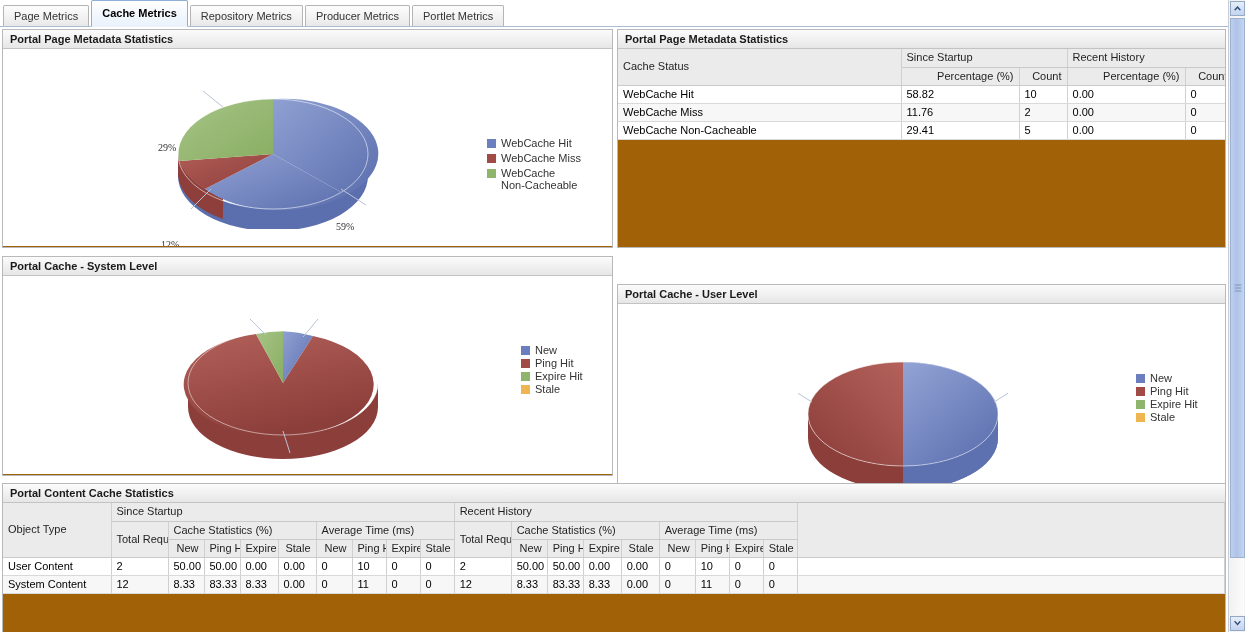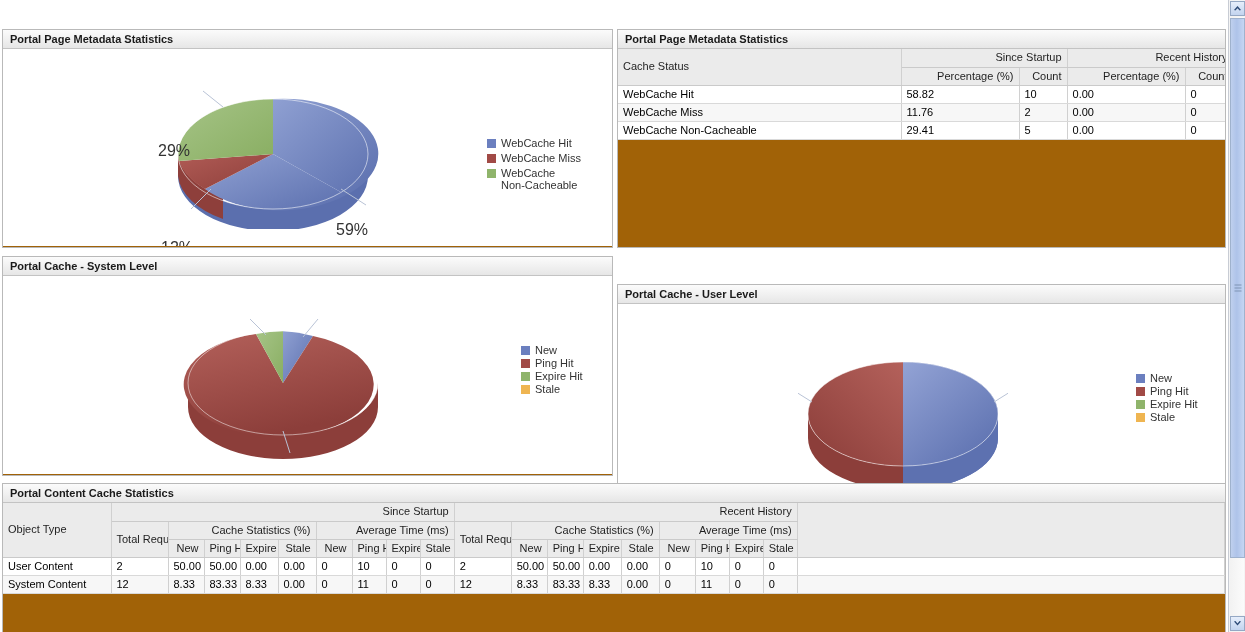--- a/index.html
+++ b/index.html
@@ -92,39 +92,39 @@
     white-space: nowrap;
     box-sizing: border-box;
     height: 18px;
   }
   table.grid th {
     background: #ebebeb;
     color: #1f1f1f;
     border-bottom: 1px solid #cacaca;
     vertical-align: middle;
   }
-  table.grid th.ctr { text-align: right; }
+  table.grid th.ctr { text-align: left; }
   table.grid th.rt  { text-align: right; }
   table.grid th.lt  { text-align: left; }
   table.grid td.num { text-align: left; margin-left: 34px; }
   table.grid td.txt { text-align: left; }
   table.grid tbody tr.alt td { background: #f7f7f7; }
   table.grid tbody tr td { background: #ffffff; }
   table.grid tbody tr.alt td { background: #f7f7f7; }
   .thwrap { line-height: 12px; display: block; }
 
   
   .chart-area { position: relative; width: 100%; height: 100%; background: #ffffff; }
   .pie-svg { position: absolute; }
   .legend { position: absolute; }
   .legend-row { display: flex; align-items: flex-start; margin-bottom: 3px; }
   .legend-row.tight { margin-bottom: 1px; }
   .sw { width: 9px; height: 9px; margin-right: 5px; margin-top: 2px; flex: 0 0 auto; }
   .legend-label { font-size: 11px; color: #333333; line-height: 12px; }
-  .pct-label { position: absolute; font-size: 16px; color: #333333; white-space: nowrap; }
+  .pct-label { position: absolute; font-size: 10px; color: #333333; white-space: nowrap; font-family: Liberation Serif, serif; }
 
   
   .vscroll {
     position: absolute; right: 0; top: 0; width: 17px; height: 632px;
     box-sizing: border-box;
     background: #f4f4f4;
     border-left: 1px solid #c8ccd4;
   }
   .vsb-btn {
     position: absolute; left: 1px; width: 15px; height: 15px;
@@ -150,20 +150,27 @@
     transform: translate(-50%, -50%);
     width: 7px; height: 7px;
   }
   .vsb-grip i { display: block; height: 1px; background: #7f93b4; margin-bottom: 2px; }
 </style>
 </head>
 <body>
 
 <div id="root">
 
+  <div class="tabstrip">
+    <div class="tab"><span>Page Metrics</span></div>
+    <div class="tab active"><span>Cache Metrics</span></div>
+    <div class="tab"><span>Repository Metrics</span></div>
+    <div class="tab"><span>Producer Metrics</span></div>
+    <div class="tab"><span>Portlet Metrics</span></div>
+  </div>
 
   <div class="panel" id="panel-meta-pie">
     <div class="panel-header">Portal Page Metadata Statistics</div>
     <div class="panel-body">
       <div class="chart-area">
 
         <svg class="pie-svg" style="left:160px; top:30px;" width="220" height="150" viewBox="0 0 220 150">
           <defs>
             <linearGradient id="g1b" x1="0" y1="0" x2="1" y2="1">
               <stop offset="0%" stop-color="#8fa0d2"></stop>

